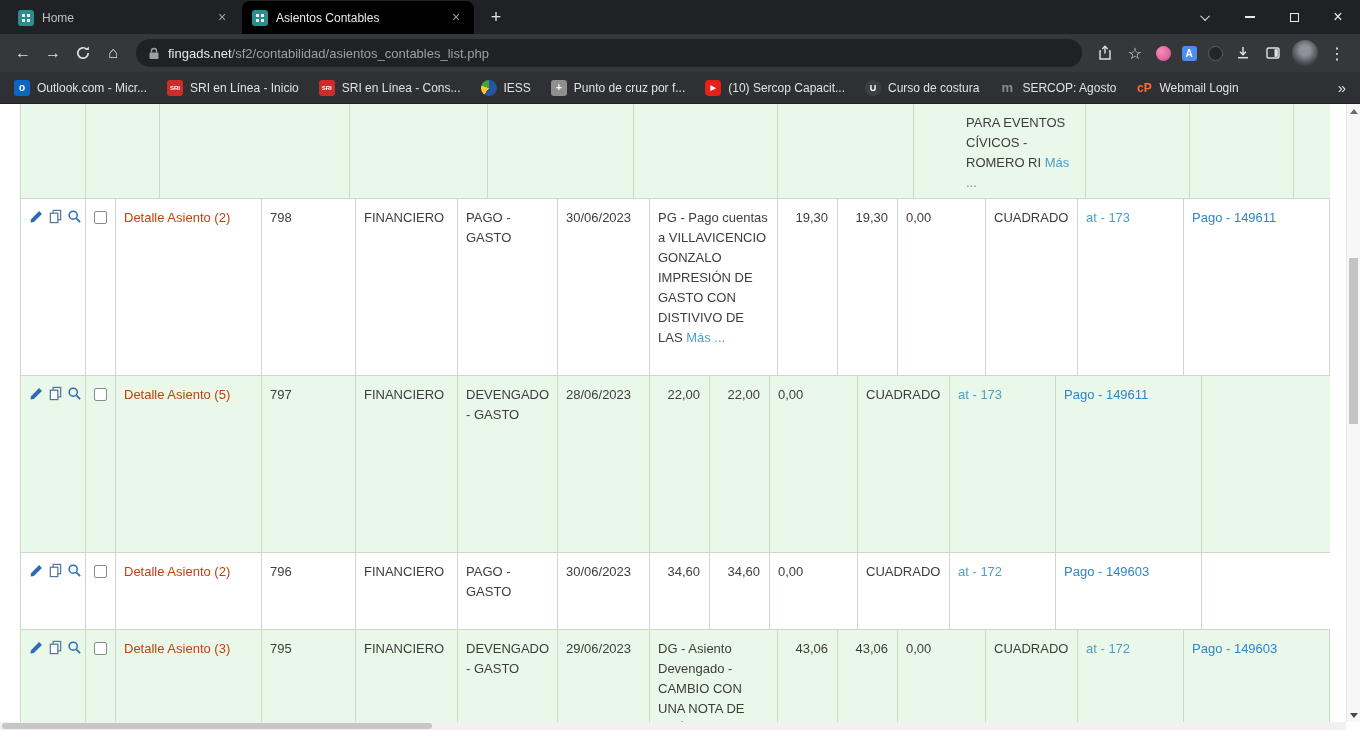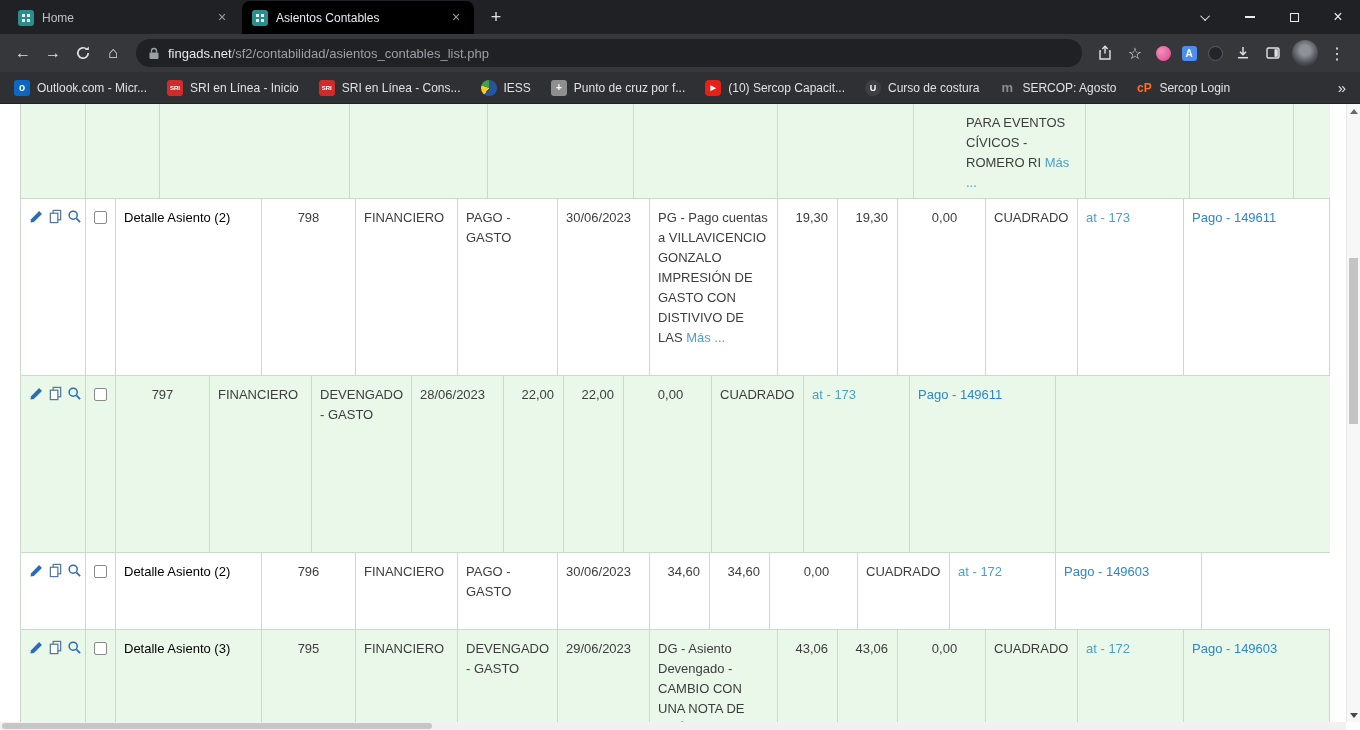--- a/index.html
+++ b/index.html
@@ -48,33 +48,33 @@
 
   
   .page{position:relative;height:626px;background:#fff;overflow:hidden}
   .table{margin-left:20px;width:1310px}
   .trow{display:flex;align-items:stretch;background:#fff;border-bottom:1px solid #c9dac9;overflow:hidden}
   .trow.green{background:#e9f8e9}
   .cell{border-right:1px solid #c9dac9;padding:9px 8px 0;font-size:13px;line-height:20px;color:#3d3d3d;overflow:hidden;flex:0 0 auto}
   .c-actions{width:66px;border-left:1px solid #c9dac9;display:flex;gap:4px;padding:10px 4px 0 8px}
   .c-check{width:30px;padding:9px 0 0}
   .c-detalle{width:146px}
-  .c-num{width:94px;text-align:center}
+  .c-num{width:94px;text-align:left}
   .c-modulo{width:102px}
   .c-tipo{width:100px}
   .c-fecha{width:92px}
   .c-desc{width:128px;padding-right:6px}
   .c-debe{width:60px;text-align:right;padding-right:9px}
   .c-haber{width:60px;text-align:right;padding-right:9px}
-  .c-dif{width:88px;text-align:center;padding-right:2px}
+  .c-dif{width:88px;text-align:left;padding-right:2px}
   .c-estado{width:92px}
   .c-at{width:106px}
   .c-pago{width:146px}
   a{text-decoration:none;cursor:pointer}
-  .link-detalle{color:#000000}
+  .link-detalle{color:#c2410c}
   .mas{color:#4d9fc7}
   .link-at{color:#4d9fc7}
   .link-pago{color:#2f86c8}
   .checkbox{width:13px;height:13px;border:1px solid #8a8a8a;border-radius:2px;background:#fff;display:block;margin:3px auto 0}
   .act{display:block;width:15px;height:15px}
   .act svg{display:block}
 
   
   .vscroll{position:absolute;top:0;right:0;bottom:8px;width:14px;background:#f7f7f7;border-left:1px solid #e8e8e8}
   .varrow{position:absolute;left:0;width:13px;height:12px;display:flex;align-items:center;justify-content:center}
@@ -193,21 +193,21 @@
   <div class="bm">
     <span class="fav fav-costura">U</span>
     <span class="bm-label">Curso de costura</span>
   </div>
   <div class="bm">
     <span class="fav fav-m">m</span>
     <span class="bm-label">SERCOP: Agosto</span>
   </div>
   <div class="bm">
     <span class="fav fav-cp">cP</span>
-    <span class="bm-label">Sercop Login</span>
+    <span class="bm-label">Webmail Login</span>
   </div>
   <span class="bm-overflow">»</span>
 </div>
 
 <div class="page">
   <div class="table" id="table-body">
       <div class="trow green hide-controls" style="height: 95px; gap: 44px;">
     <div class="cell c-actions">
       
       
@@ -298,20 +298,23 @@
       </span>
       <span class="act">
         <svg width="15" height="15" viewBox="0 0 16 16">
               <circle cx="6.6" cy="6.6" r="4.3" fill="none" stroke="#2b6cb5" stroke-width="1.6"></circle>
               <path d="M10 10l4 4" stroke="#2b6cb5" stroke-width="1.8"></path>
             </svg>
       </span>
     </div>
     <div class="cell c-check">
       <span class="checkbox"></span>
+    </div>
+    <div class="cell c-detalle">
+      <a class="link-detalle">Detalle Asiento (5)</a>
     </div>
     <div class="cell c-num">797</div>
     <div class="cell c-modulo">FINANCIERO</div>
     <div class="cell c-tipo">DEVENGADO - GASTO</div>
     <div class="cell c-fecha">28/06/2023</div>
     <div class="cell c-debe">22,00</div>
     <div class="cell c-haber">22,00</div>
     <div class="cell c-dif">0,00</div>
     <div class="cell c-estado">CUADRADO</div>
     <div class="cell c-at">

